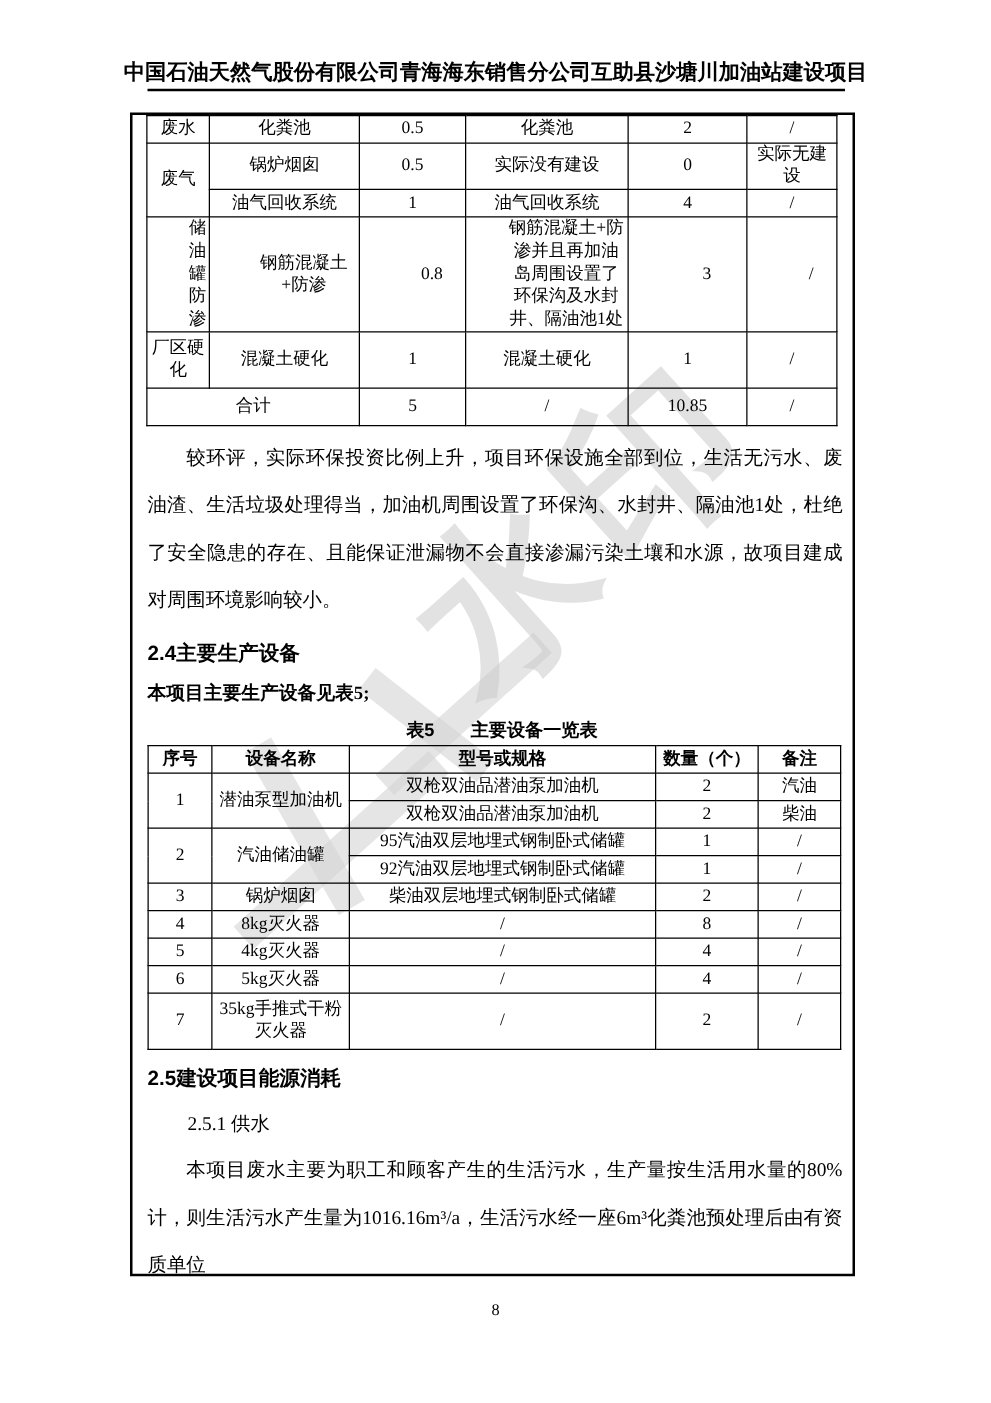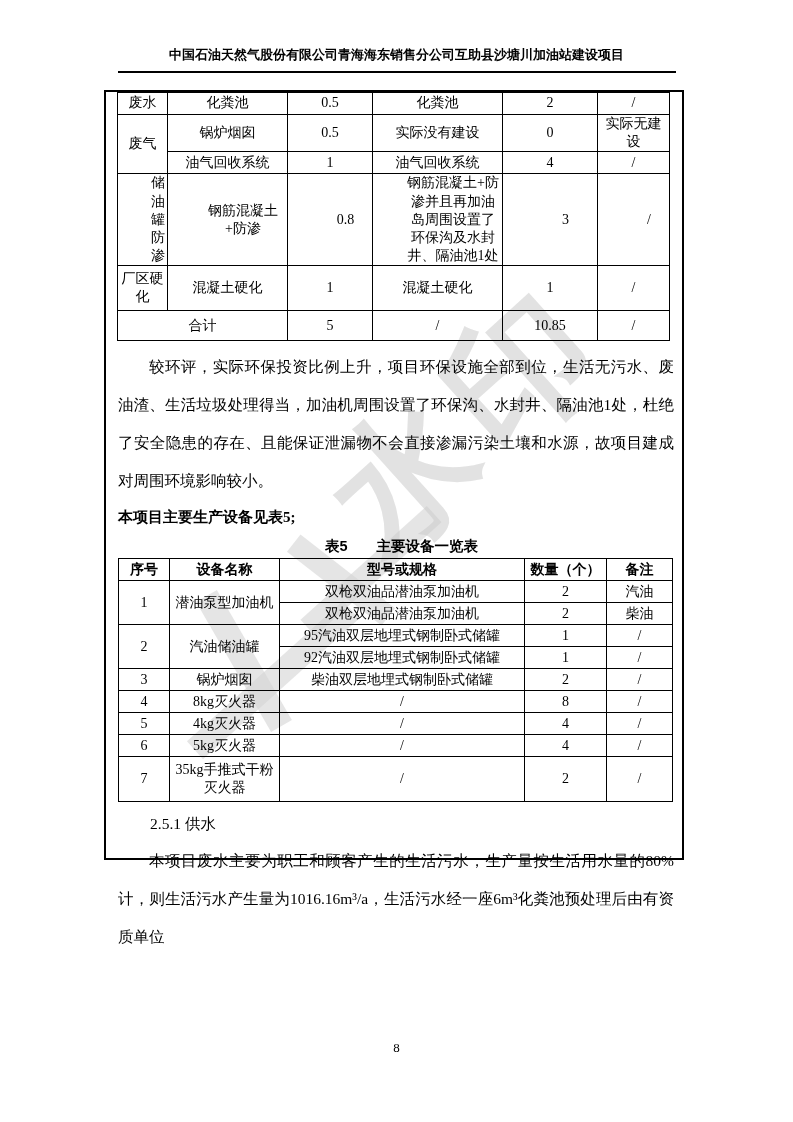--- a/index.html
+++ b/index.html
@@ -18,29 +18,29 @@
     font-family:"Liberation Sans","DejaVu Sans",sans-serif;
   }
   .wm-bar{position:absolute;background:#d4d4d4;opacity:.6;}
   .wm-bar.b1{left:168px;top:668px;width:210px;height:24px;transform:rotate(-42deg);}
   .wm-bar.b2{left:232px;top:586px;width:24px;height:150px;transform:rotate(-30deg);}
   .wm-bar.b3{left:286px;top:560px;width:170px;height:22px;transform:rotate(-42deg);}
   .wm-bar.b4{left:330px;top:520px;width:22px;height:120px;transform:rotate(-52deg);}
   
   .doc-title{
     position:absolute;top:46px;left:0;width:100%;text-align:center;
-    font-size:13px;font-weight:bold;z-index:1;
+    font-size:17px;font-weight:bold;z-index:1;
   }
   .header-rule{
     position:absolute;top:71px;left:118px;width:558px;height:0;
     border-top:2px solid #000;z-index:1;
   }
   
   .frame{
-    position:absolute;left:104px;top:90px;width:580px;height:770px;
+    position:absolute;left:104px;top:90px;width:580px;height:931px;
     border:2px solid #000;box-sizing:border-box;z-index:1;background:transparent;
   }
   
   table{border-collapse:collapse;table-layout:fixed;background:transparent;}
   td,th{
     border:1.5px solid #000;padding:0 2px;text-align:center;vertical-align:middle;
     font-size:14px;line-height:1.3;overflow:hidden;
   }
   .summary-table{margin-left:11px;width:552px;}
   .summary-table td{height:21px;}
@@ -141,20 +141,21 @@
       <td>5</td>
       <td>/</td>
       <td>10.85</td>
       <td>/</td>
     </tr>
   </tbody>
     </table>
 
   <div class="para">较环评，实际环保投资比例上升，项目环保设施全部到位，生活无污水、废油渣、生活垃圾处理得当，加油机周围设置了环保沟、水封井、隔油池1处，杜绝了安全隐患的存在、且能保证泄漏物不会直接渗漏污染土壤和水源，故项目建成对周围环境影响较小。</div>
 
+  <div class="h-bold">2.4主要生产设备</div>
   <div class="intro-line">本项目主要生产设备见表5;</div>
   <div class="tbl-caption">表5　　主要设备一览表</div>
 
   <table class="equip-table">
     <colgroup>
       <col style="width:51px">
         <col style="width:110px">
         <col style="width:245px">
       <col style="width:82px">
         <col style="width:66px">
@@ -222,18 +223,19 @@
     <tr>
       <td>7</td>
       <td style="height:44px">35kg手推式干粉灭火器</td>
       <td>/</td>
       <td>2</td>
       <td>/</td>
     </tr>
   </tbody>
     </table>
 
+  <div class="h-bold">2.5建设项目能源消耗</div>
   <div class="sub-head">2.5.1 供水</div>
   <div class="para" style="margin-top:0">本项目废水主要为职工和顾客产生的生活污水，生产量按生活用水量的80%计，则生活污水产生量为1016.16m³/a，生活污水经一座6m³化粪池预处理后由有资质单位</div>
 
 </div>
 
 <div class="page-number">8</div>
 
 </body></html>

